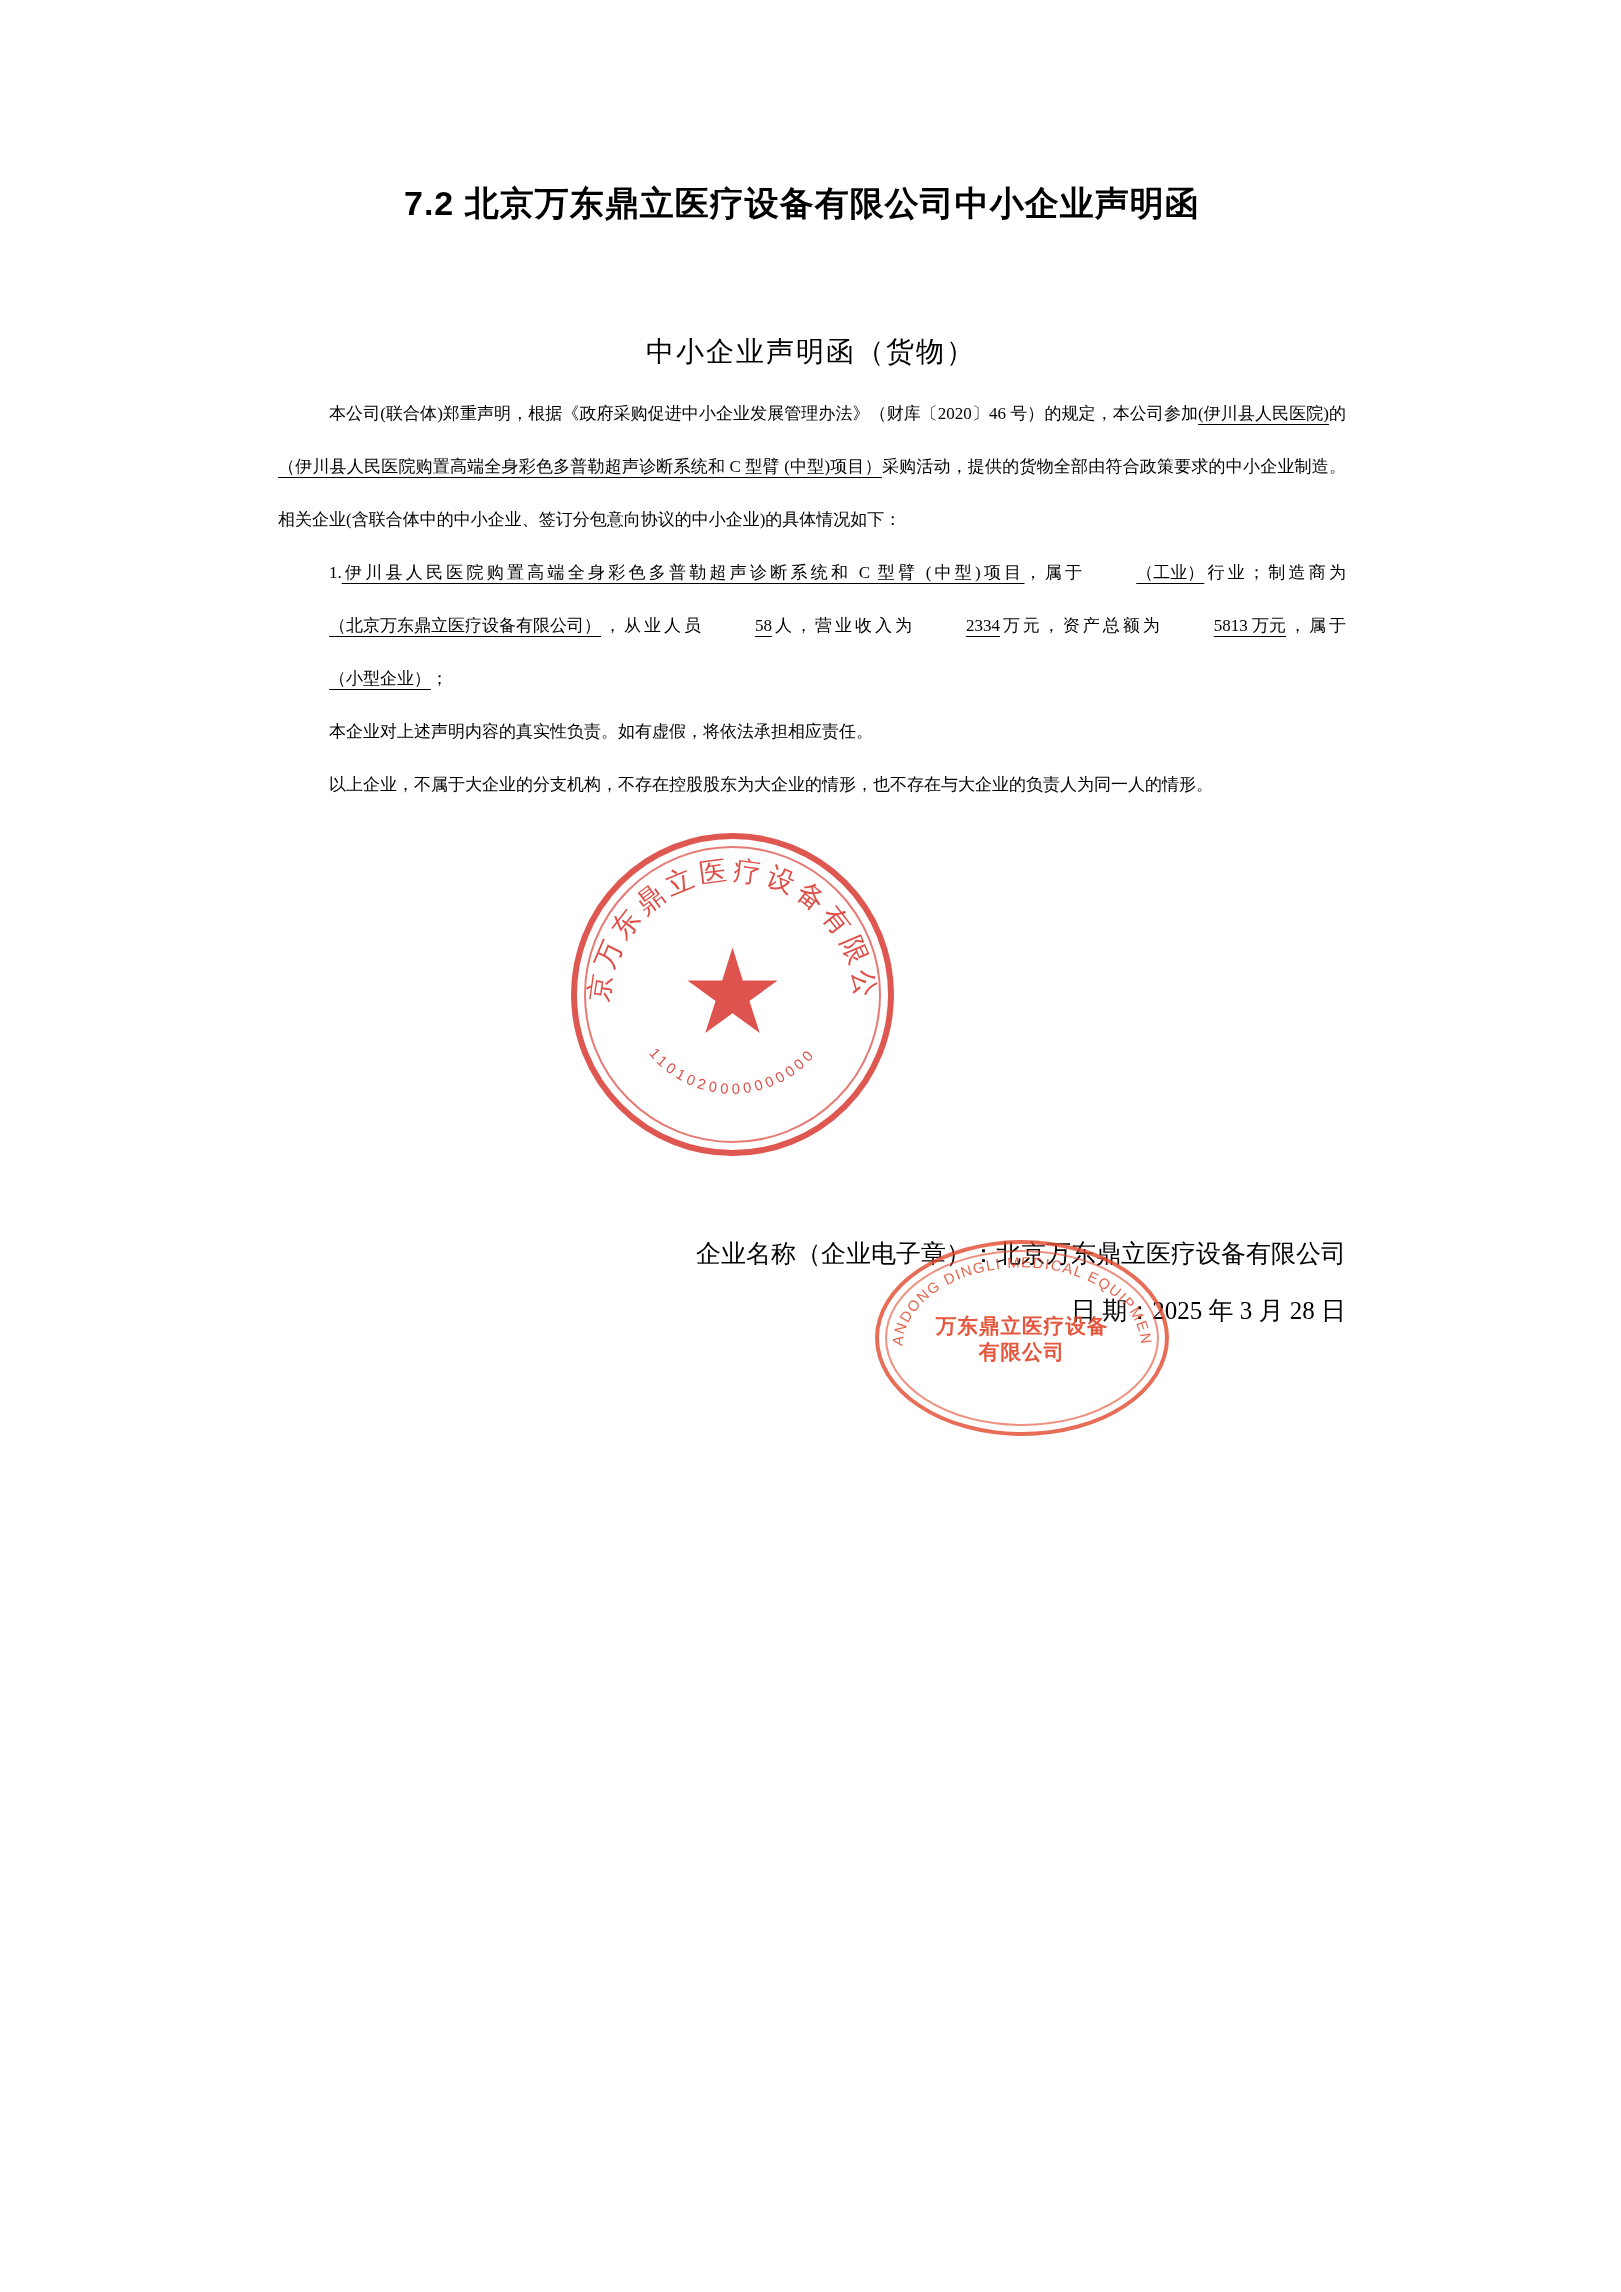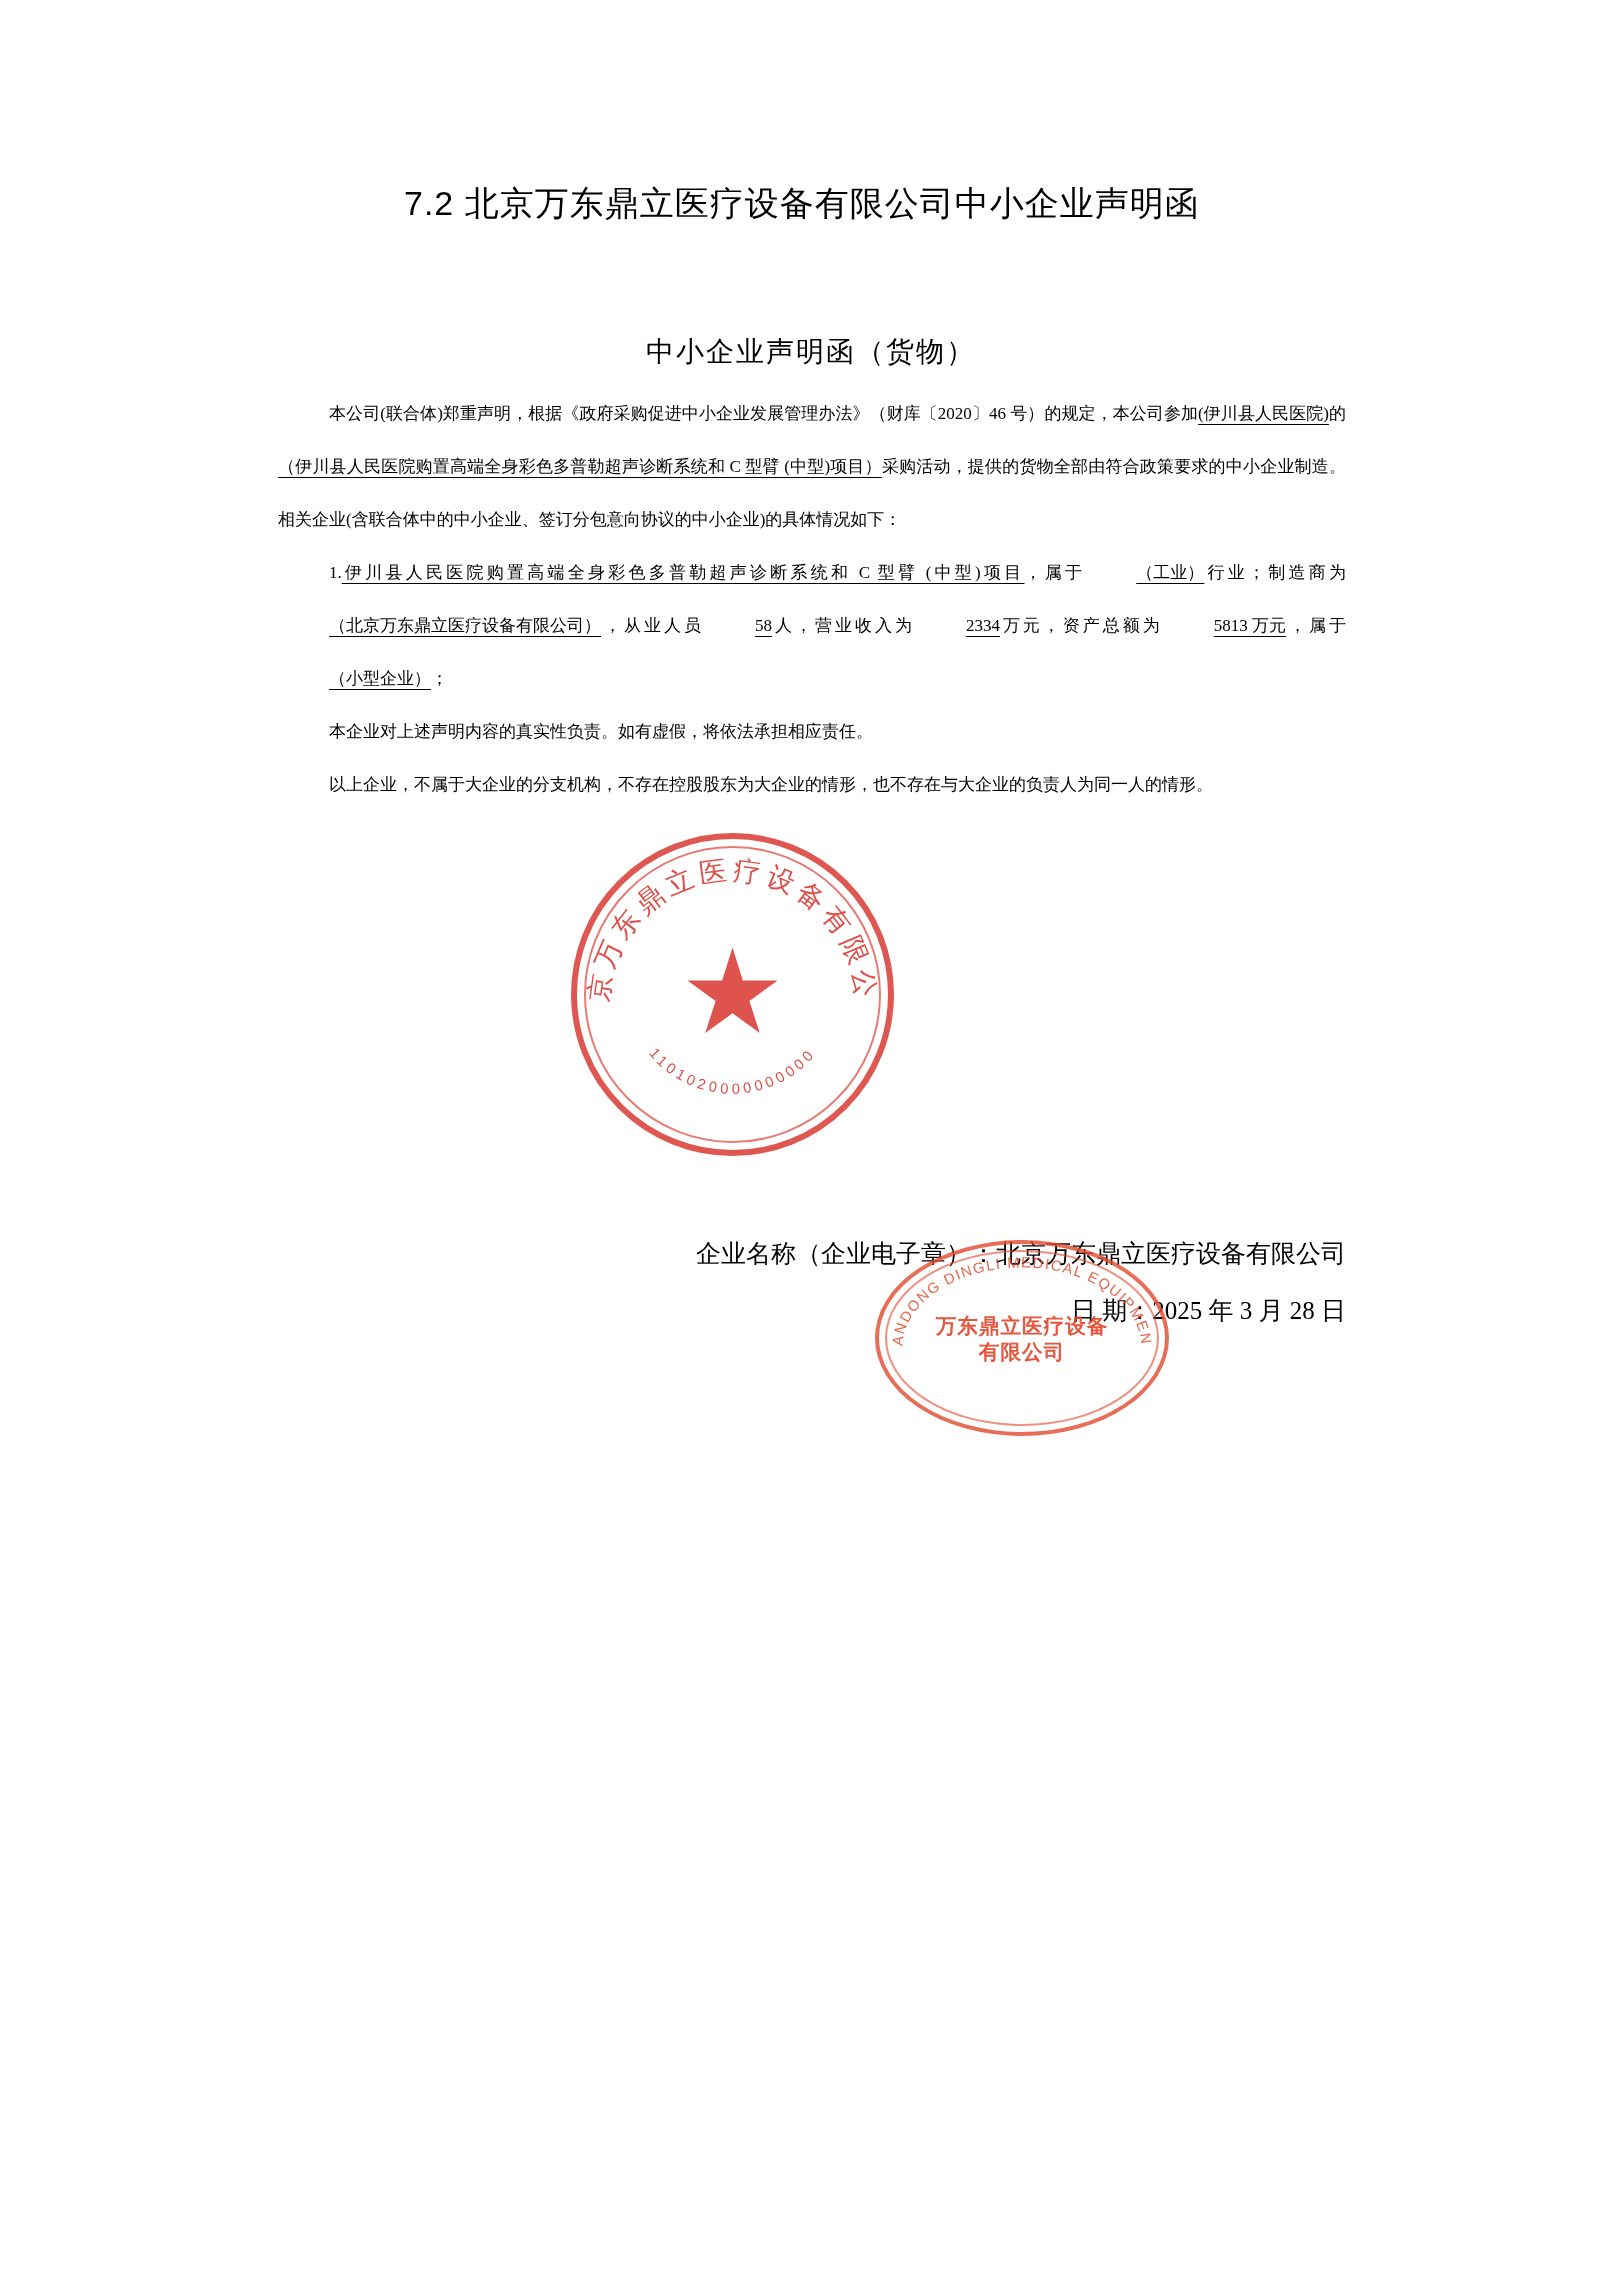--- a/index.html
+++ b/index.html
@@ -25,21 +25,21 @@
     top: 0;
     width: 1176px;
     height: 2293px;
   }
   .doc-title {
     position: absolute;
     left: 181px;
     top: 181px;
     width: 1000px;
     font-family: "Liberation Sans", "DejaVu Sans", sans-serif;
-    font-weight: normal;
+    font-weight: bold;
     font-size: 34px;
     letter-spacing: 1px;
     white-space: nowrap;
   }
   .section-title {
     position: absolute;
     left: 0;
     top: 333px;
     width: 1176px;
     text-align: center;

